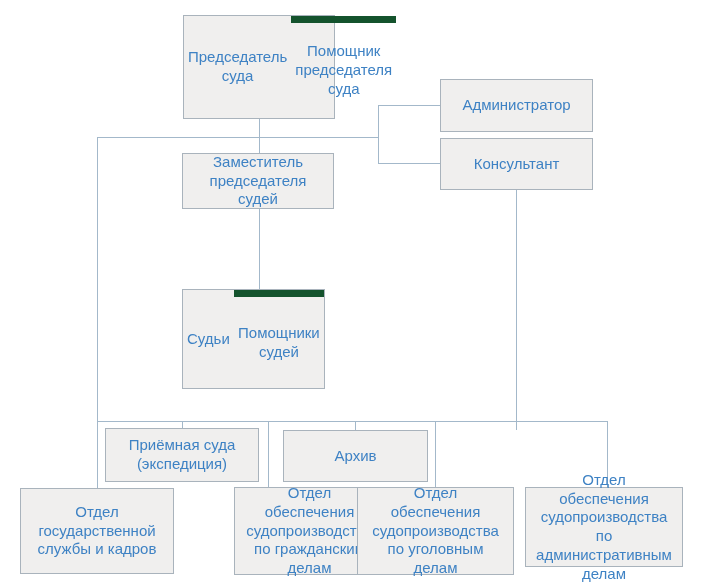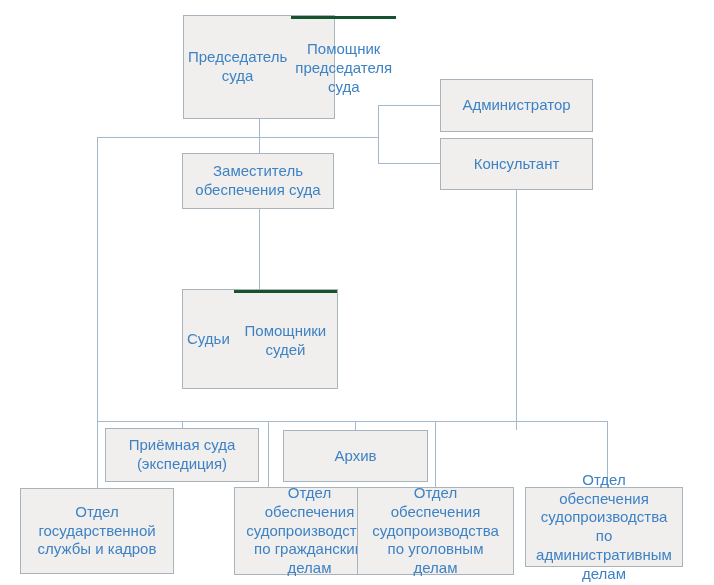--- a/index.html
+++ b/index.html
@@ -29,32 +29,32 @@
     display:flex;flex-direction:row;
   }
   .dbox .cell{
     flex:1;
     display:flex;align-items:center;justify-content:center;
     text-align:center;
     color:#3e82c4;font-size:15px;line-height:1.25;
     box-sizing:border-box;
     padding:2px 4px;
   }
-  .dbox .cell + .cell{border-top:3px solid #14532d;}
+  .dbox .cell + .cell{border-top:7px solid #14532d;}
   .hline,.vline{position:absolute;background:#a3b8ca;}
   .hline{height:1px;}
   .vline{width:1px;}
 
   
   #top-box{left:183px;top:15px;width:152px;height:104px;}
   #top-box .cell:first-child{flex:0 0 52px;}
   #administrator{left:440px;top:79px;width:153px;height:53px;}
   #consultant{left:440px;top:138px;width:153px;height:52px;}
   #deputy{left:182px;top:153px;width:152px;height:56px;}
-  #judges-box{left:182px;top:289px;width:156px;height:100px;}
+  #judges-box{left:182px;top:289px;width:143px;height:100px;}
   #judges-box .cell:first-child{flex:0 0 49px;}
   #reception{left:105px;top:428px;width:154px;height:54px;}
   #archive{left:283px;top:430px;width:145px;height:52px;}
   #press{left:438px;top:430px;width:156px;height:52px;}
   #dept-hr{left:20px;top:488px;width:154px;height:86px;}
   #dept-civil{left:190px;top:487px;width:151px;height:88px;margin-left:44px;}
   #dept-criminal{left:357px;top:487px;width:157px;height:88px;}
   #dept-admin{left:525px;top:487px;width:158px;height:80px;}
 
   
@@ -93,21 +93,21 @@
   <div class="vline" id="c-criminal"></div>
   <div class="vline" id="c-admin"></div>
 
   <div class="dbox" id="top-box">
     <div class="cell">Председатель суда</div>
     <div class="cell">Помощник председателя суда</div>
   </div>
 
   <div class="box" id="administrator">Администратор</div>
   <div class="box" id="consultant">Консультант</div>
-  <div class="box" id="deputy">Заместитель обеспечения суда</div>
+  <div class="box" id="deputy">Заместитель председателя судей</div>
 
   <div class="dbox" id="judges-box">
     <div class="cell">Судьи</div>
     <div class="cell">Помощники судей</div>
   </div>
 
   <div class="box" id="reception">Приёмная суда (экспедиция)</div>
   <div class="box" id="archive">Архив</div>
 
   <div class="box" id="dept-hr">Отдел государственной службы и кадров</div>

